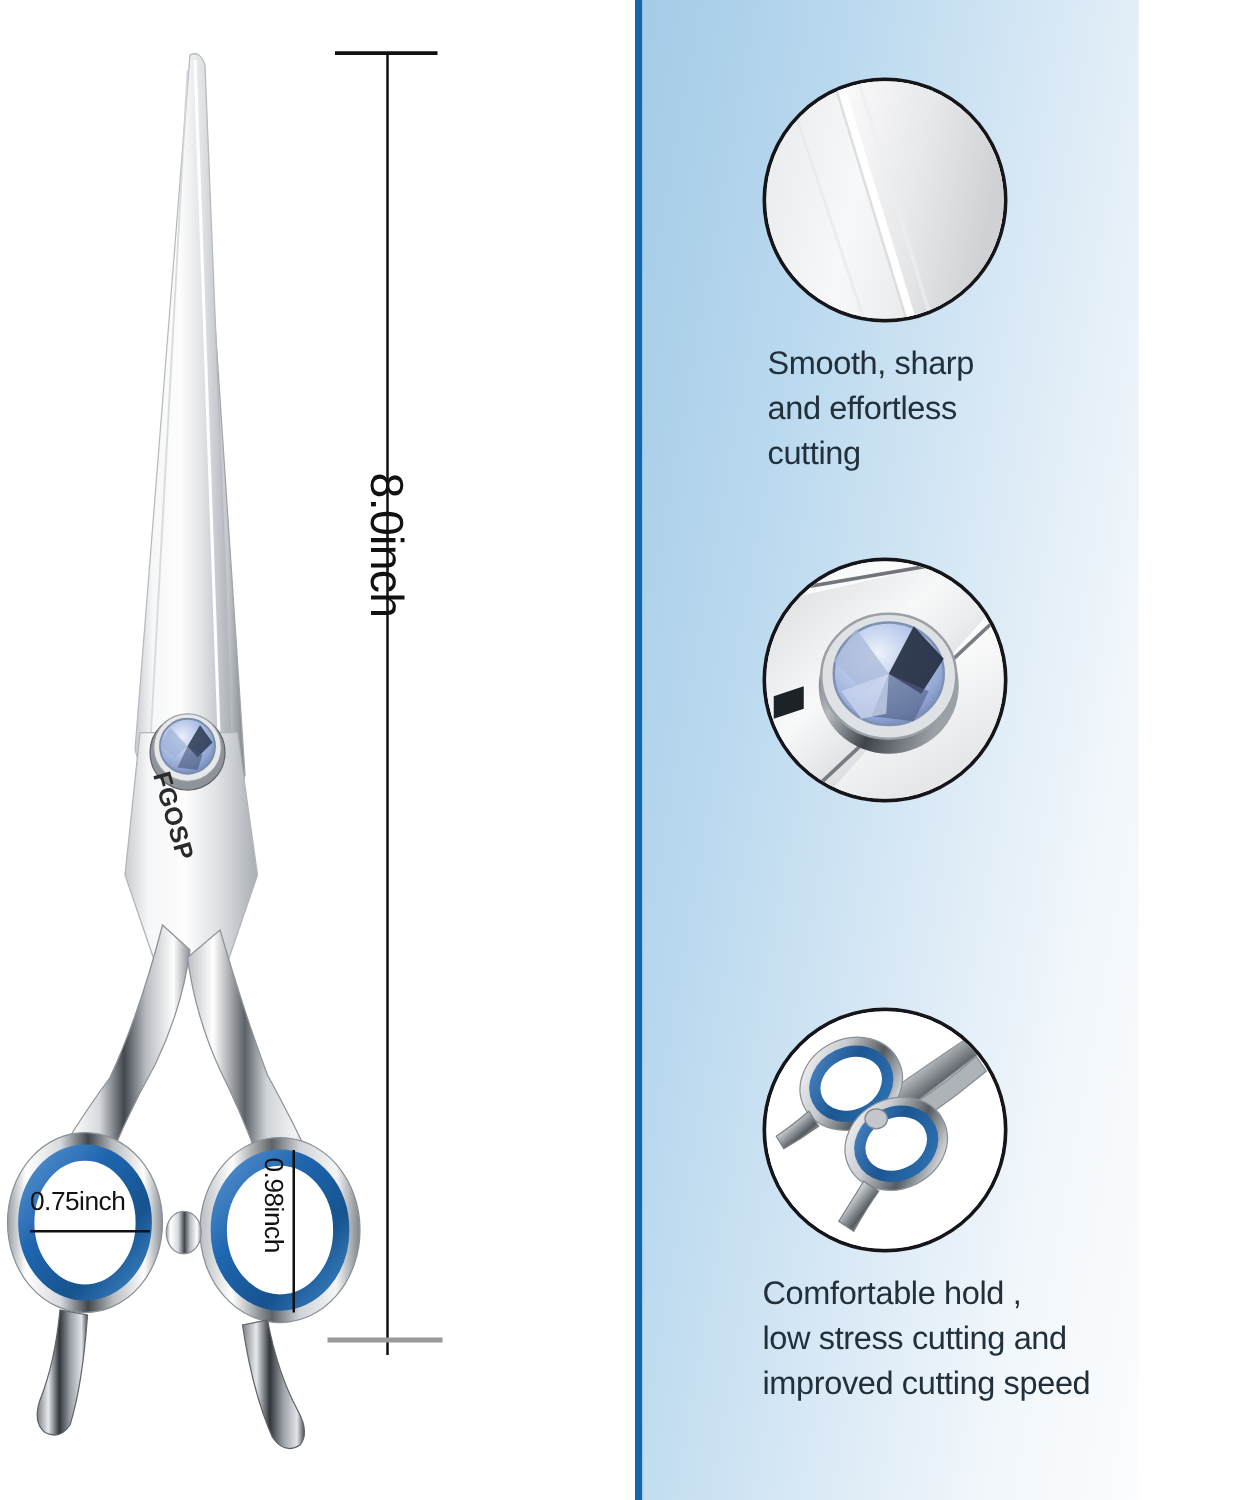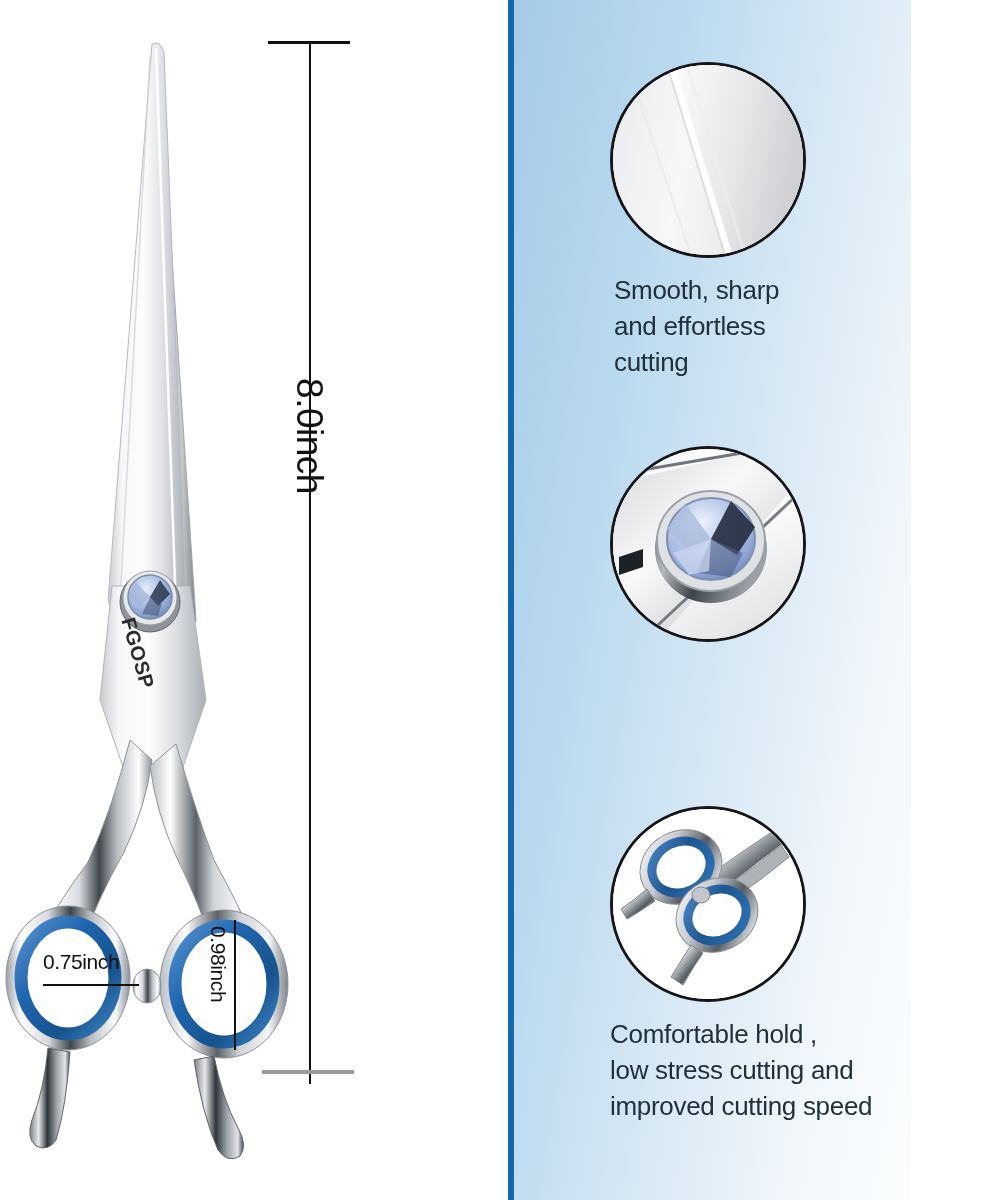--- a/index.html
+++ b/index.html
@@ -44,21 +44,21 @@
   #dim-vert-label {
     position: absolute; left: -18px; top: 385px;
     width: 130px;
     transform: rotate(90deg);
     transform-origin: center center;
     font-size: 37px; color: #111111; letter-spacing: -0.5px;
     text-align: center; white-space: nowrap;
   }
 
   
-  #dim-075 { position: absolute; left: 24px; top: 950px; width: 96px; height: 45px; margin-left: 19px; }
+  #dim-075 { position: absolute; left: 24px; top: 950px; width: 96px; height: 45px; }
   #dim-075-line { position: absolute; left: 0; top: 34px; width: 96px; height: 2px; background: #111111; }
   #dim-075-label {
     position: absolute; left: 0px; top: 0px; width: 100px;
     font-size: 21px; color: #111111; white-space: nowrap; letter-spacing: -0.4px;
   }
 
   
   #dim-098 { position: absolute; left: 196px; top: 920px; width: 56px; height: 130px; }
   #dim-098-line { position: absolute; left: 38px; top: 0px; width: 2px; height: 130px; background: #111111; }
   #dim-098-label {

